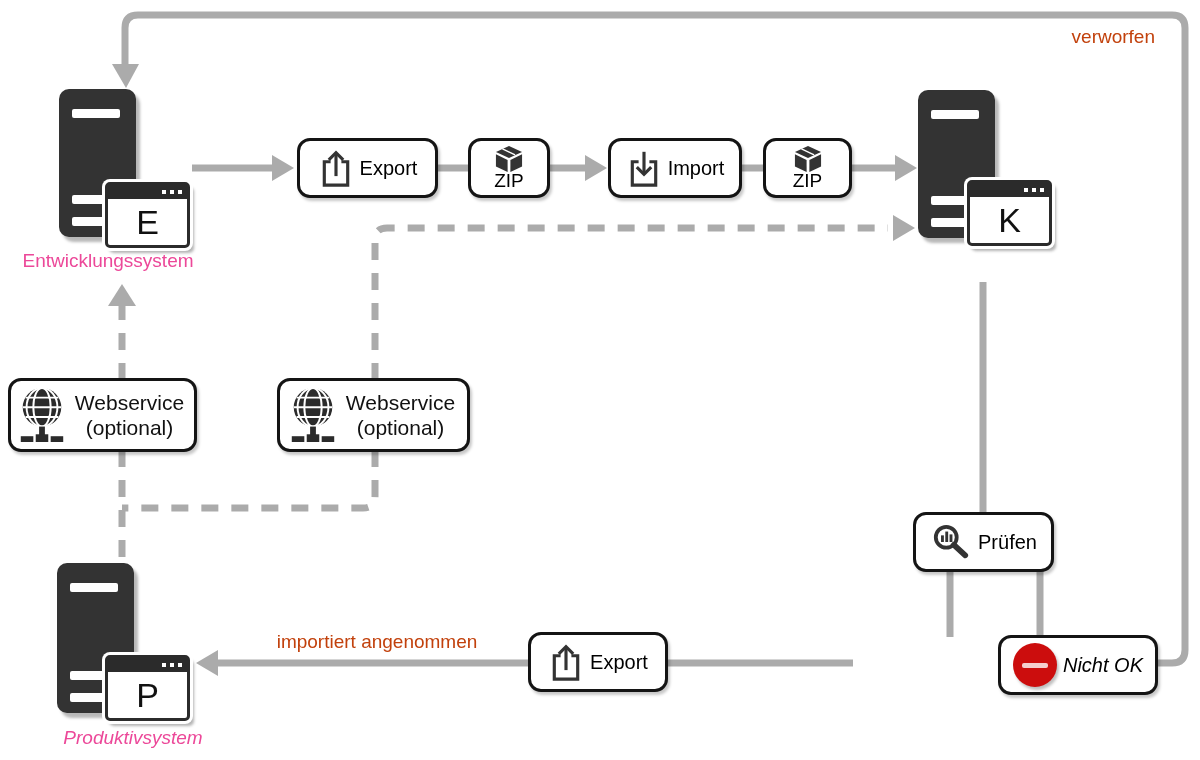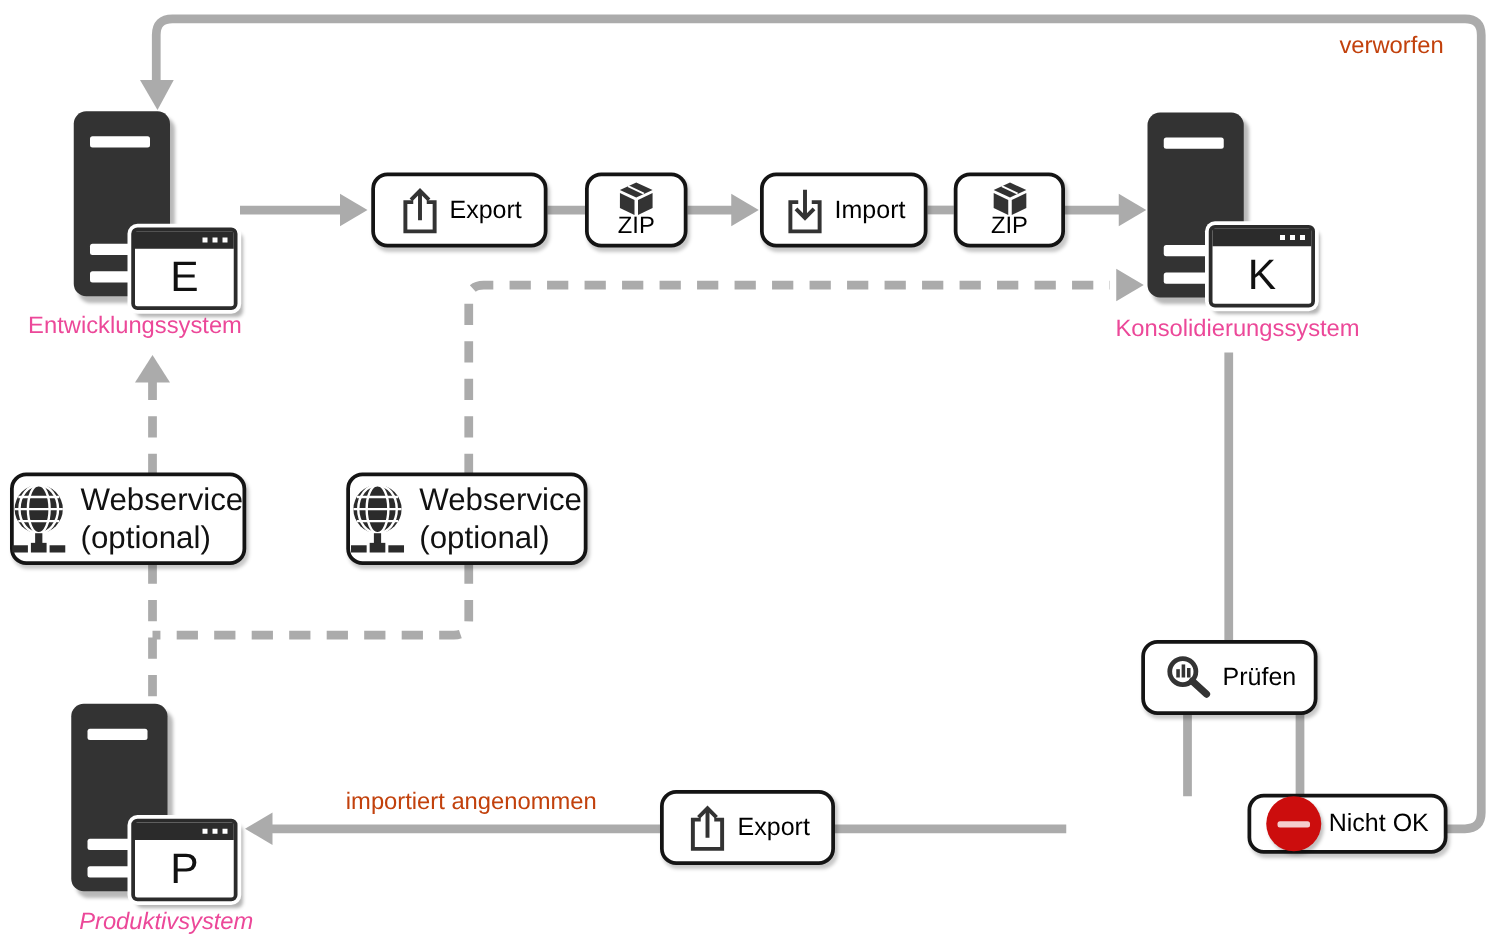--- a/index.html
+++ b/index.html
@@ -14,21 +14,21 @@
 
   
   .pbox{
     position:absolute;z-index:3;background:#fff;border:3px solid #141414;border-radius:13px;
     display:flex;align-items:center;justify-content:center;gap:6px;box-sizing:border-box;
     box-shadow:2px 3px 3px rgba(0,0,0,0.22);
   }
   .pbox .blabel{font-size:20px;color:#000;white-space:nowrap;}
   .pbox.col{flex-direction:column;gap:0;}
   .pbox.col .blabel{font-size:19px;margin-top:-3px;}
-  .ws-text{flex:1;text-align:left;font-size:25px;line-height:1.2;padding-right:6px;}
+  .ws-text{flex:1;text-align:center;font-size:21px;line-height:1.2;padding-right:6px;}
 
   
   .statcircle{width:44px;height:44px;border-radius:50%;display:flex;align-items:center;justify-content:center;flex:0 0 auto;box-shadow:2px 3px 3px rgba(0,0,0,0.25);}
   .statcircle.green{background:#2e9e4d;}
   .statcircle.red{background:#cc0d0d;}
   .minusbar{width:26px;height:5px;background:rgba(255,255,255,0.8);border-radius:2px;}
 
   
   .tower{
     position:absolute;z-index:2;background:#333333;border-radius:10px;
@@ -115,21 +115,20 @@
     <span class="slot s-b2" style="top:128px;"></span>
   </div>
   <div class="window" style="left:967px;top:180px;width:85px;height:66px;">
     <div class="titlebar">
         <span class="dot"></span>
         <span class="dot"></span>
         <span class="dot"></span>
       </div>
     <div class="winletter">K</div>
   </div>
-  <div class="syslabel" style="left:875px;top:253px;width:230px;">Konsolidierungssystem</div>
 
   <div class="tower" style="left:57px;top:563px;width:77px;height:150px;">
     <span class="slot s-top"></span>
     <span class="slot s-b1" style="top:108px;"></span>
     <span class="slot s-b2" style="top:130px;"></span>
   </div>
   <div class="window" style="left:105px;top:655px;width:85px;height:66px;">
     <div class="titlebar">
         <span class="dot"></span>
         <span class="dot"></span>
@@ -238,21 +237,21 @@
         <rect x="11.5" y="13" width="3" height="7"></rect>
         <rect x="16" y="9" width="3" height="11"></rect>
         <rect x="20.5" y="12" width="3" height="8"></rect>
       </g>
       <line x1="25" y1="23" x2="37" y2="34" stroke="#333" stroke-width="6" stroke-linecap="round"></line>
     </svg>
     <span class="blabel">Prüfen</span>
   </div>
 
 
-  <div class="pbox" style="left:998px;top:635px;width:160px;height:48px;">
+  <div class="pbox" style="left:998px;top:635px;width:160px;height:60px;font-style:italic;">
     <span class="statcircle red">
       <span class="minusbar"></span>
     </span>
     <span class="blabel">Nicht OK</span>
   </div>
 
   <div class="pbox" style="left:528px;top:632px;width:140px;height:60px;">
     <svg class="icon-svg" width="36" height="40" viewBox="0 0 40 44">
       <g stroke="#333" stroke-width="3.5" fill="none">
         <path d="M14 15 H7 V41 H33 V15 H26"></path>

